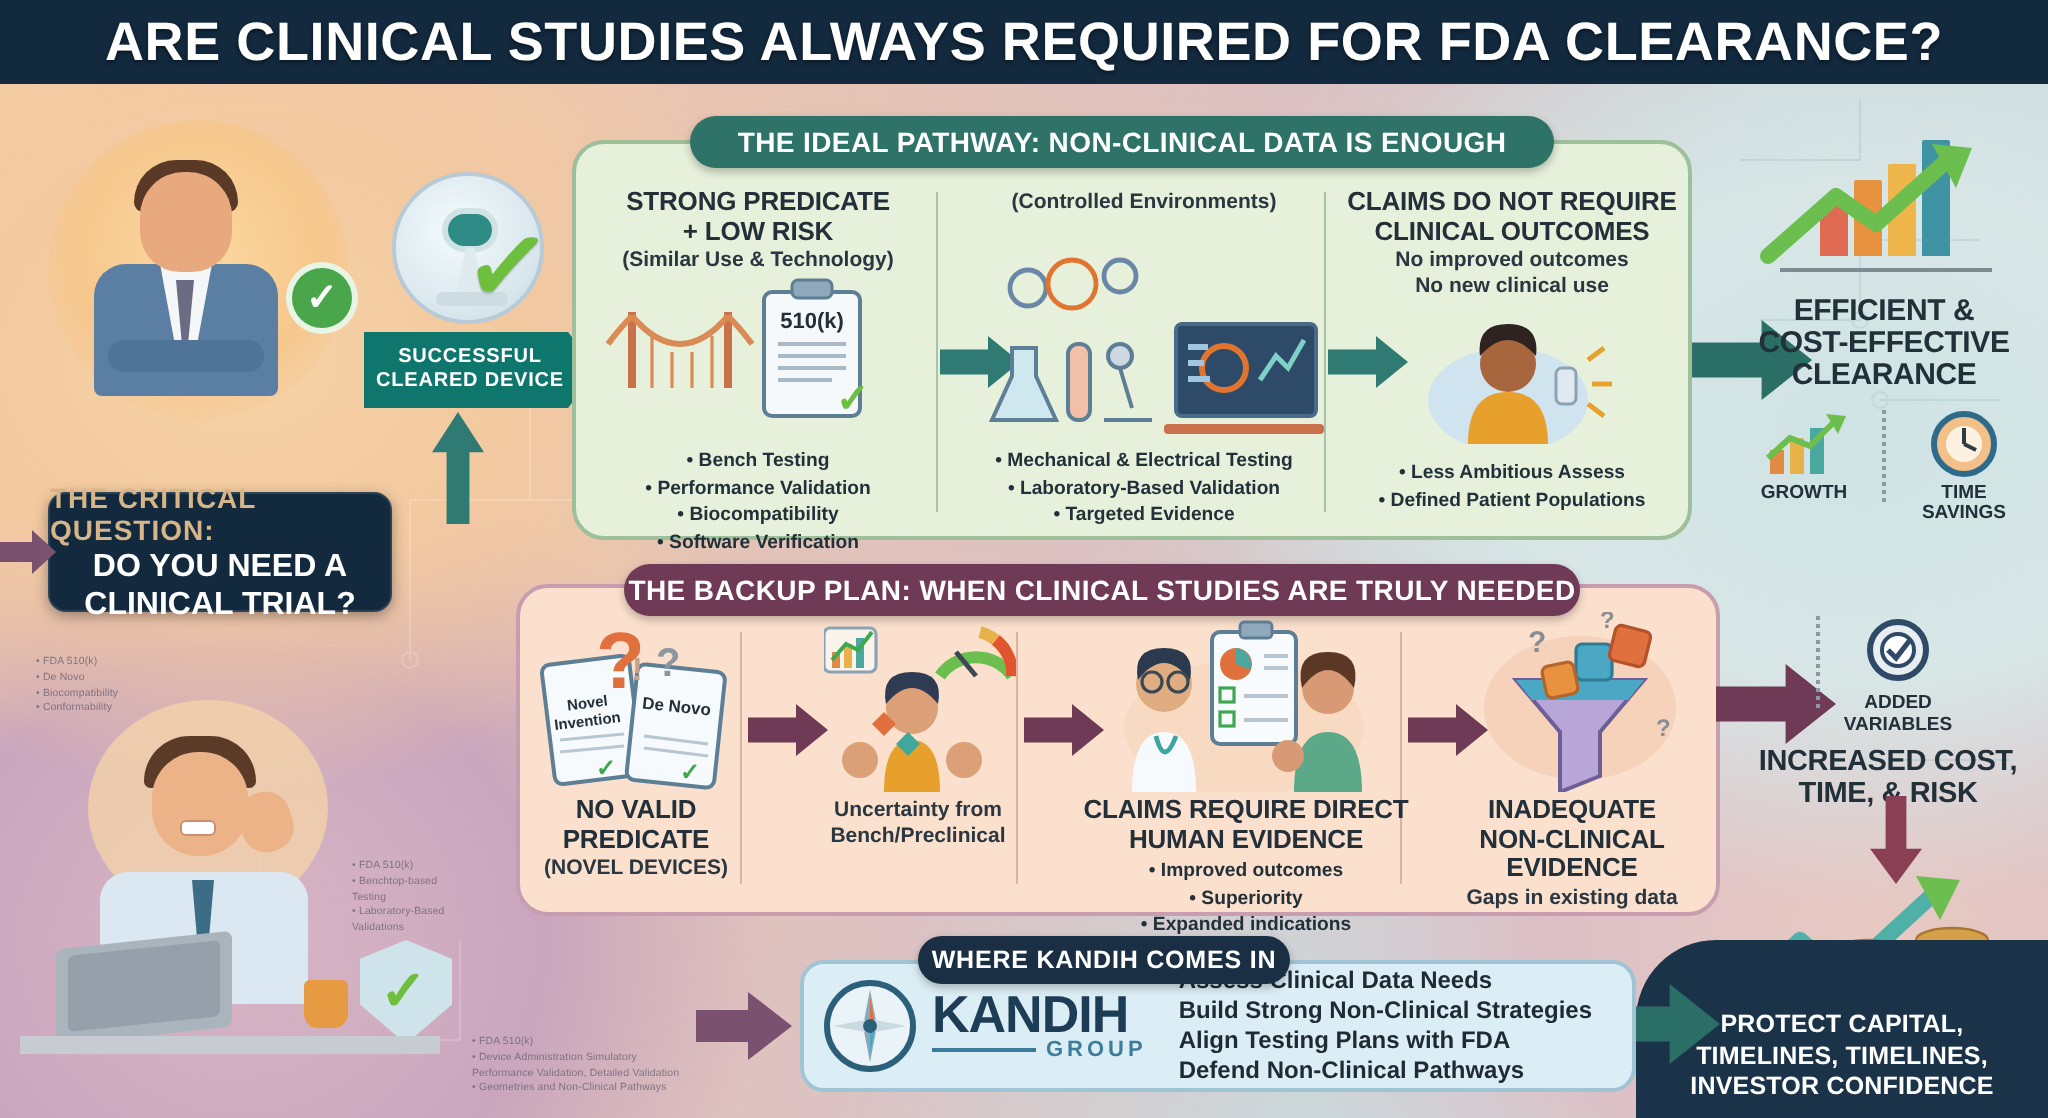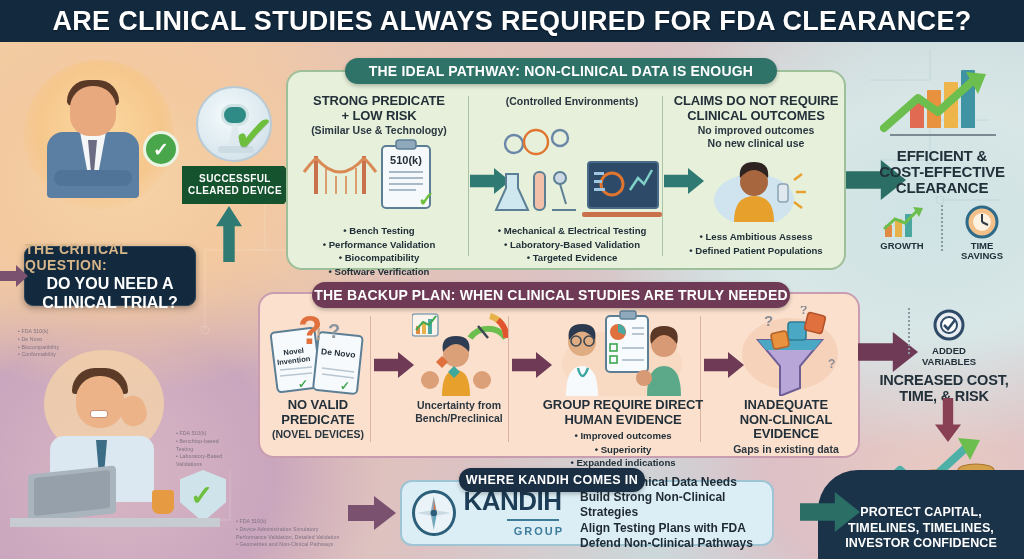--- a/index.html
+++ b/index.html
@@ -66,21 +66,21 @@
   }
   .device-lens{ position:absolute; left:23px; top:16px; width:28px;height:22px;border-radius:12px; background:#2e8b86; border:3px solid #cfe2e4;}
   .device-stem{ position:absolute; left:30px; top:36px; width:14px;height:24px;background:#dfeaef; clip-path:polygon(35% 0,65% 0,100% 100%,0 100%);}
   .device-base{ position:absolute; left:20px; top:58px; width:36px;height:7px;border-radius:4px;background:#cddbe2;}
   .device-check{
     position:absolute; left:232px; top:108px; font-size:52px; color:#6fbf3f; font-weight:bold; line-height:1;
     text-shadow:0 1px 1px rgba(0,0,0,.18); transform:rotate(6deg);
   }
   .cleared-arrow{
     position:absolute; left:182px; top:166px; width:116px; height:38px;
-    background:#14532d;
+    background:#0f766e;
     clip-path:polygon(0 0, 88% 0, 100% 50%, 88% 100%, 0 100%);
     display:flex; flex-direction:column; align-items:center; justify-content:center;
     color:#fff; font-size:10px; font-weight:bold; line-height:1.25; letter-spacing:.4px;
     text-align:center; padding-right:10px;
   }
   .up-arrow-teal{
     position:absolute; left:216px; top:206px; width:26px;height:56px; background:#2f7a72;
     clip-path:polygon(50% 0, 100% 36%, 72% 36%, 72% 100%, 28% 100%, 28% 36%, 0 36%);
   }
 
@@ -163,21 +163,21 @@
   .bridge{ position:absolute; left:312px; top:148px; width:86px; height:52px;}
 
   
   .backup-panel{
     position:absolute; left:258px; top:292px; width:602px; height:166px;
     background:#fbe0cd; border:2px solid #c99db0; border-radius:16px;
   }
 
   
   .kandih-panel{
-    position:absolute; left:400px; top:480px; width:374px; height:66px;
+    position:absolute; left:400px; top:480px; width:418px; height:66px;
     background:#dceef5; border:2px solid #9fc4d4; border-radius:12px;
     display:flex; align-items:center;
   }
   .kandih-logo-wrap{ display:flex; align-items:center; margin-left:10px; }
   .compass{ width:46px;height:46px;border-radius:50%; border:3px solid #2c5f7a; position:relative; background:#eaf4f8;}
   .kandih-word{ margin-left:8px; }
   .kandih-name{ font-size:26px; font-weight:bold; color:#1d3d56; letter-spacing:-.5px; line-height:.95;}
   .kandih-sub{ font-size:11px; font-weight:bold; color:#3d7c9a; letter-spacing:2px; text-align:right; }
   .kandih-rule{ height:2px; background:#3d7c9a; width:52px; display:inline-block; vertical-align:middle; margin-right:5px;}
   .kandih-list{ margin-left:16px; font-size:12px; font-weight:bold; color:#1f2a33; line-height:1.26;}
@@ -525,21 +525,21 @@
     <g stroke="#b8c6d1" stroke-width="2">
         <line x1="74" y1="40" x2="96" y2="40"></line>
         <line x1="74" y1="52" x2="96" y2="52"></line>
       </g>
     <circle cx="116" cy="36" r="13" fill="#d79a74"></circle>
     <path d="M103 36 q13 -18 26 0 q4 -18 -13 -18 q-17 0 -13 18z" fill="#5b3726"></path>
     <path d="M99 88 q0 -30 17 -30 q17 0 17 30z" fill="#5ca98a"></path>
     <circle cx="96" cy="70" r="8" fill="#d79a74"></circle>
   </svg>
   <div class="col" style="left:540px; top:398px; width:166px;">
-    <div class="col-h" style="white-space:pre-line;">GROUP REQUIRE DIRECT
+    <div class="col-h" style="white-space:pre-line;">CLAIMS REQUIRE DIRECT
 HUMAN EVIDENCE</div>
     <div class="col-bul" style="margin-top:2px;white-space:pre-line;">• Improved outcomes
 • Superiority
 • Expanded indications</div>
   </div>
   <div class="arrow-maroon" style="left:704px; top:352px;"></div>
 
   <svg class="funnel" style="position:absolute;left:736px; top:306px;" width="110" height="90">
     <ellipse cx="54" cy="48" rx="48" ry="36" fill="#f6cdb4" opacity=".75"></ellipse>
     <path d="M22 34 h64 l-22 26 v22 l-20 8 v-30z" fill="#b9a6d8" stroke="#6d5f96" stroke-width="2"></path>

